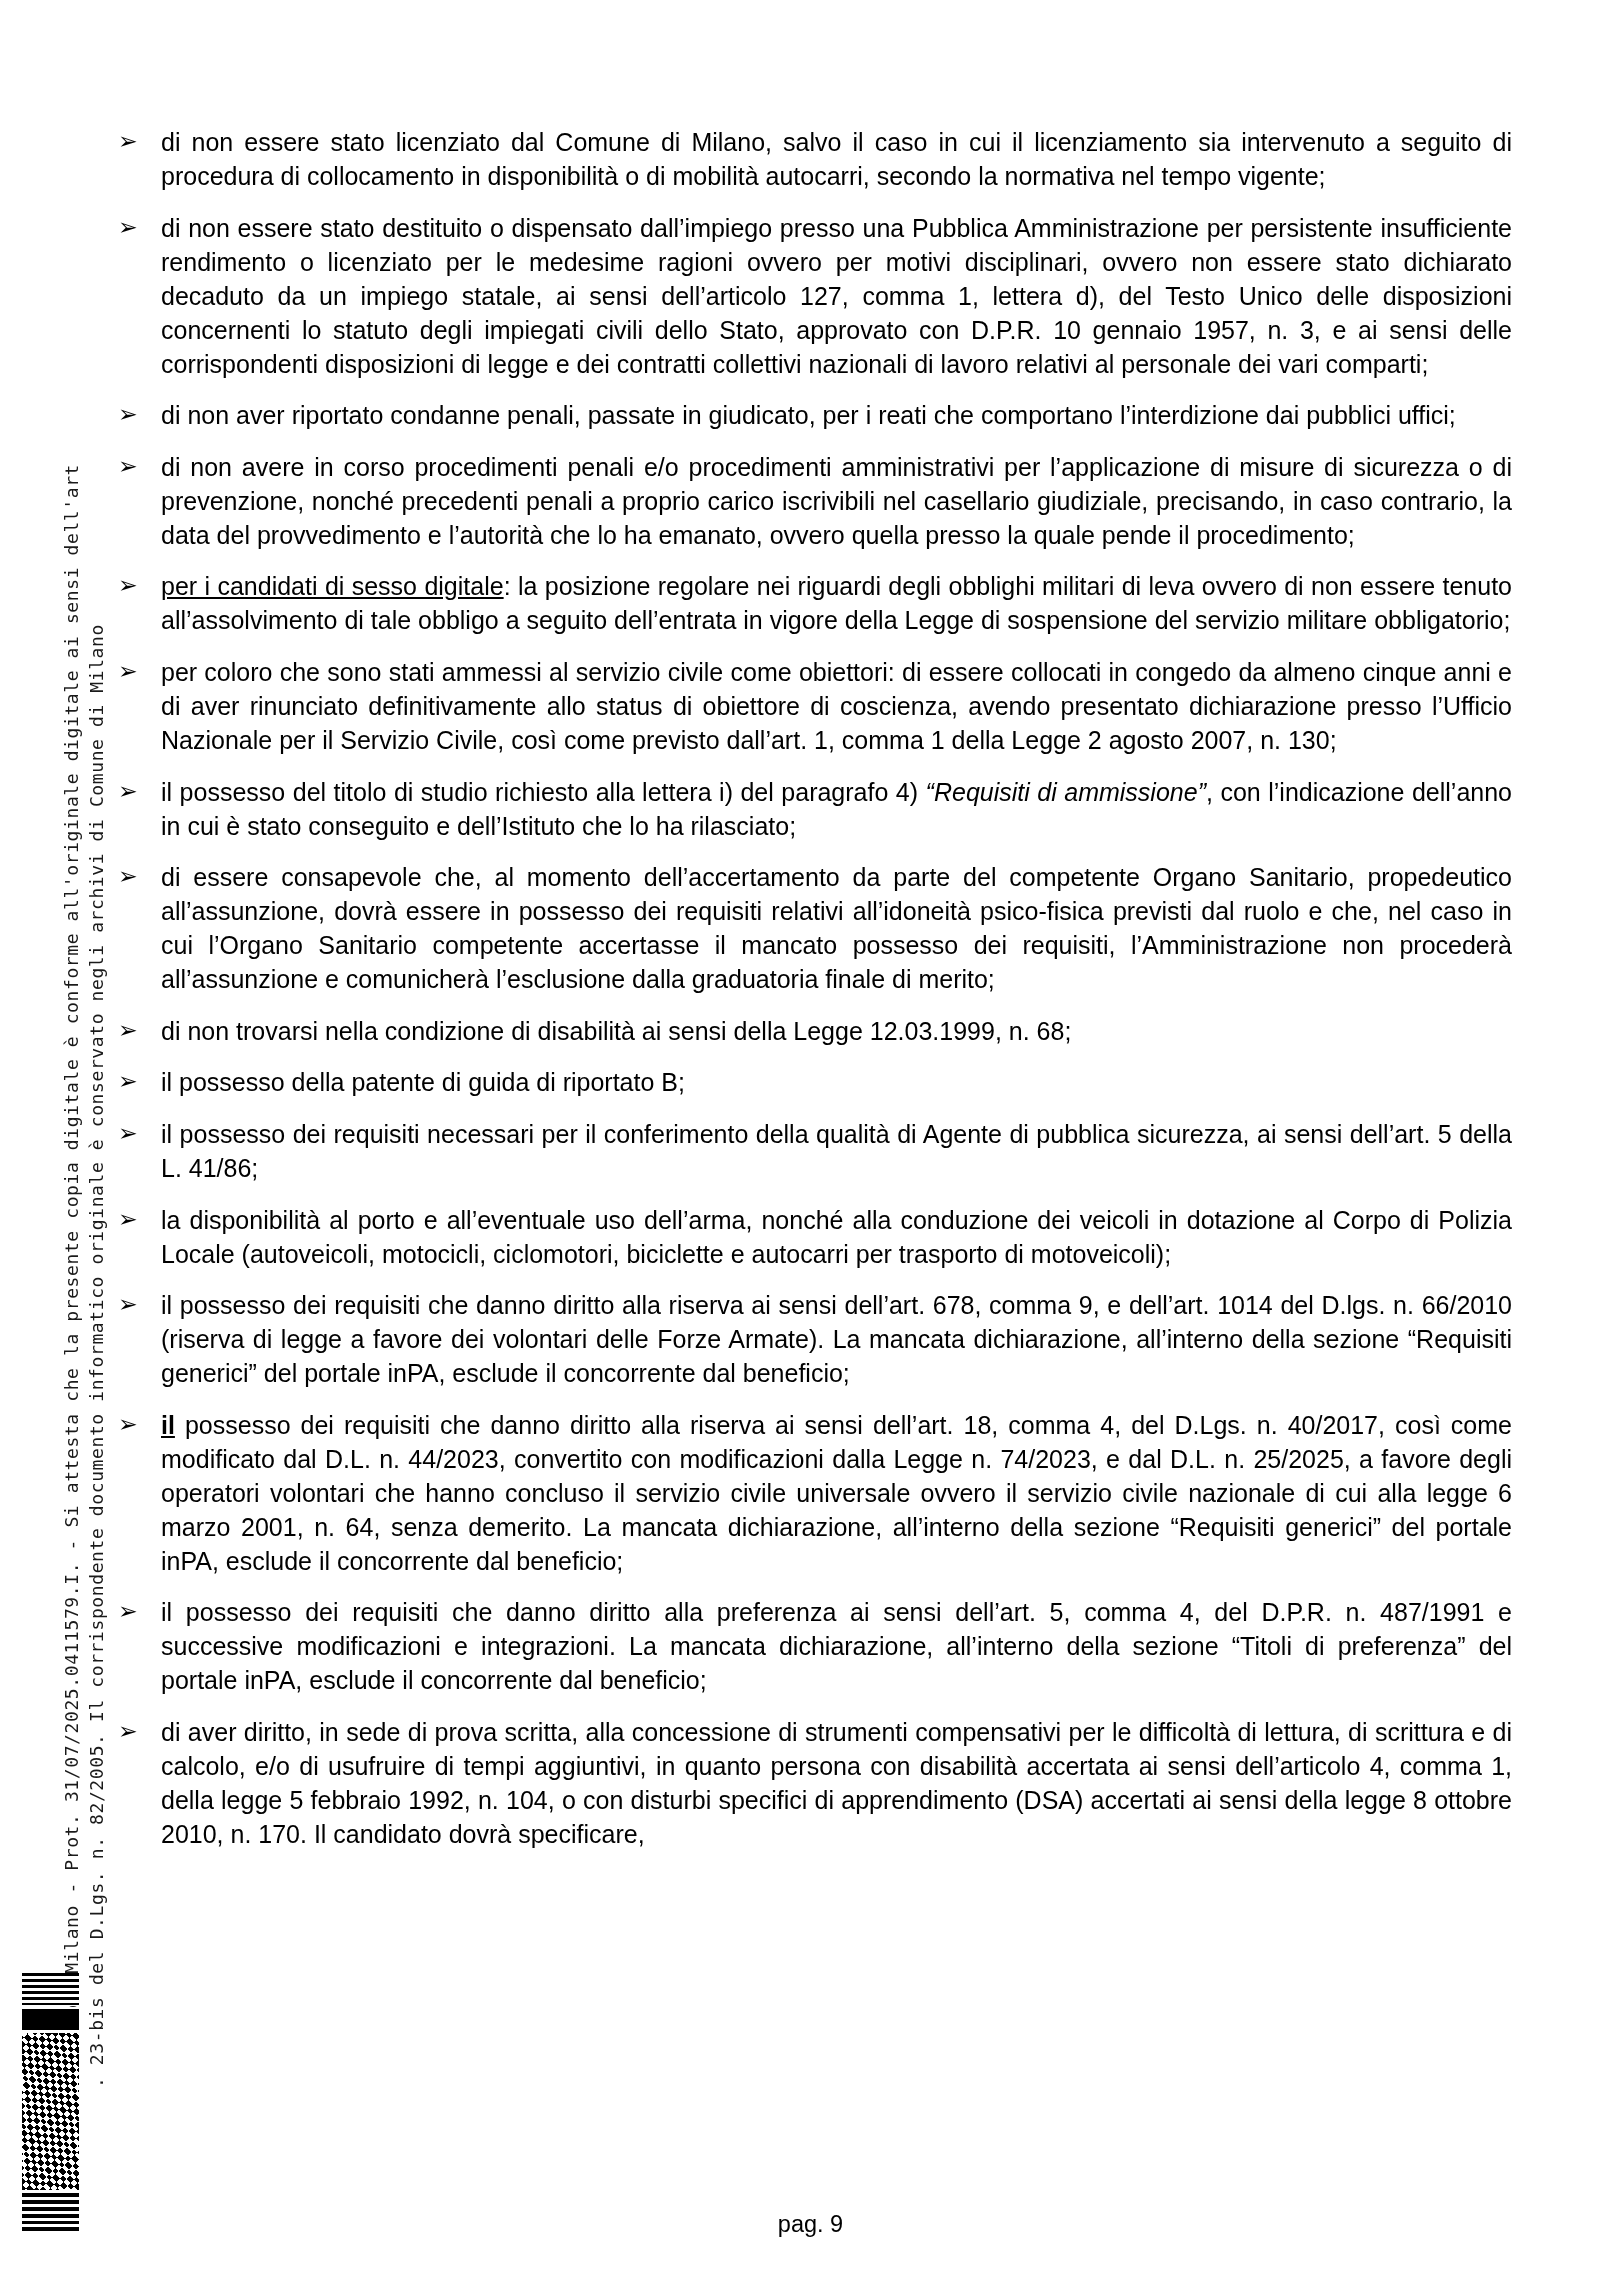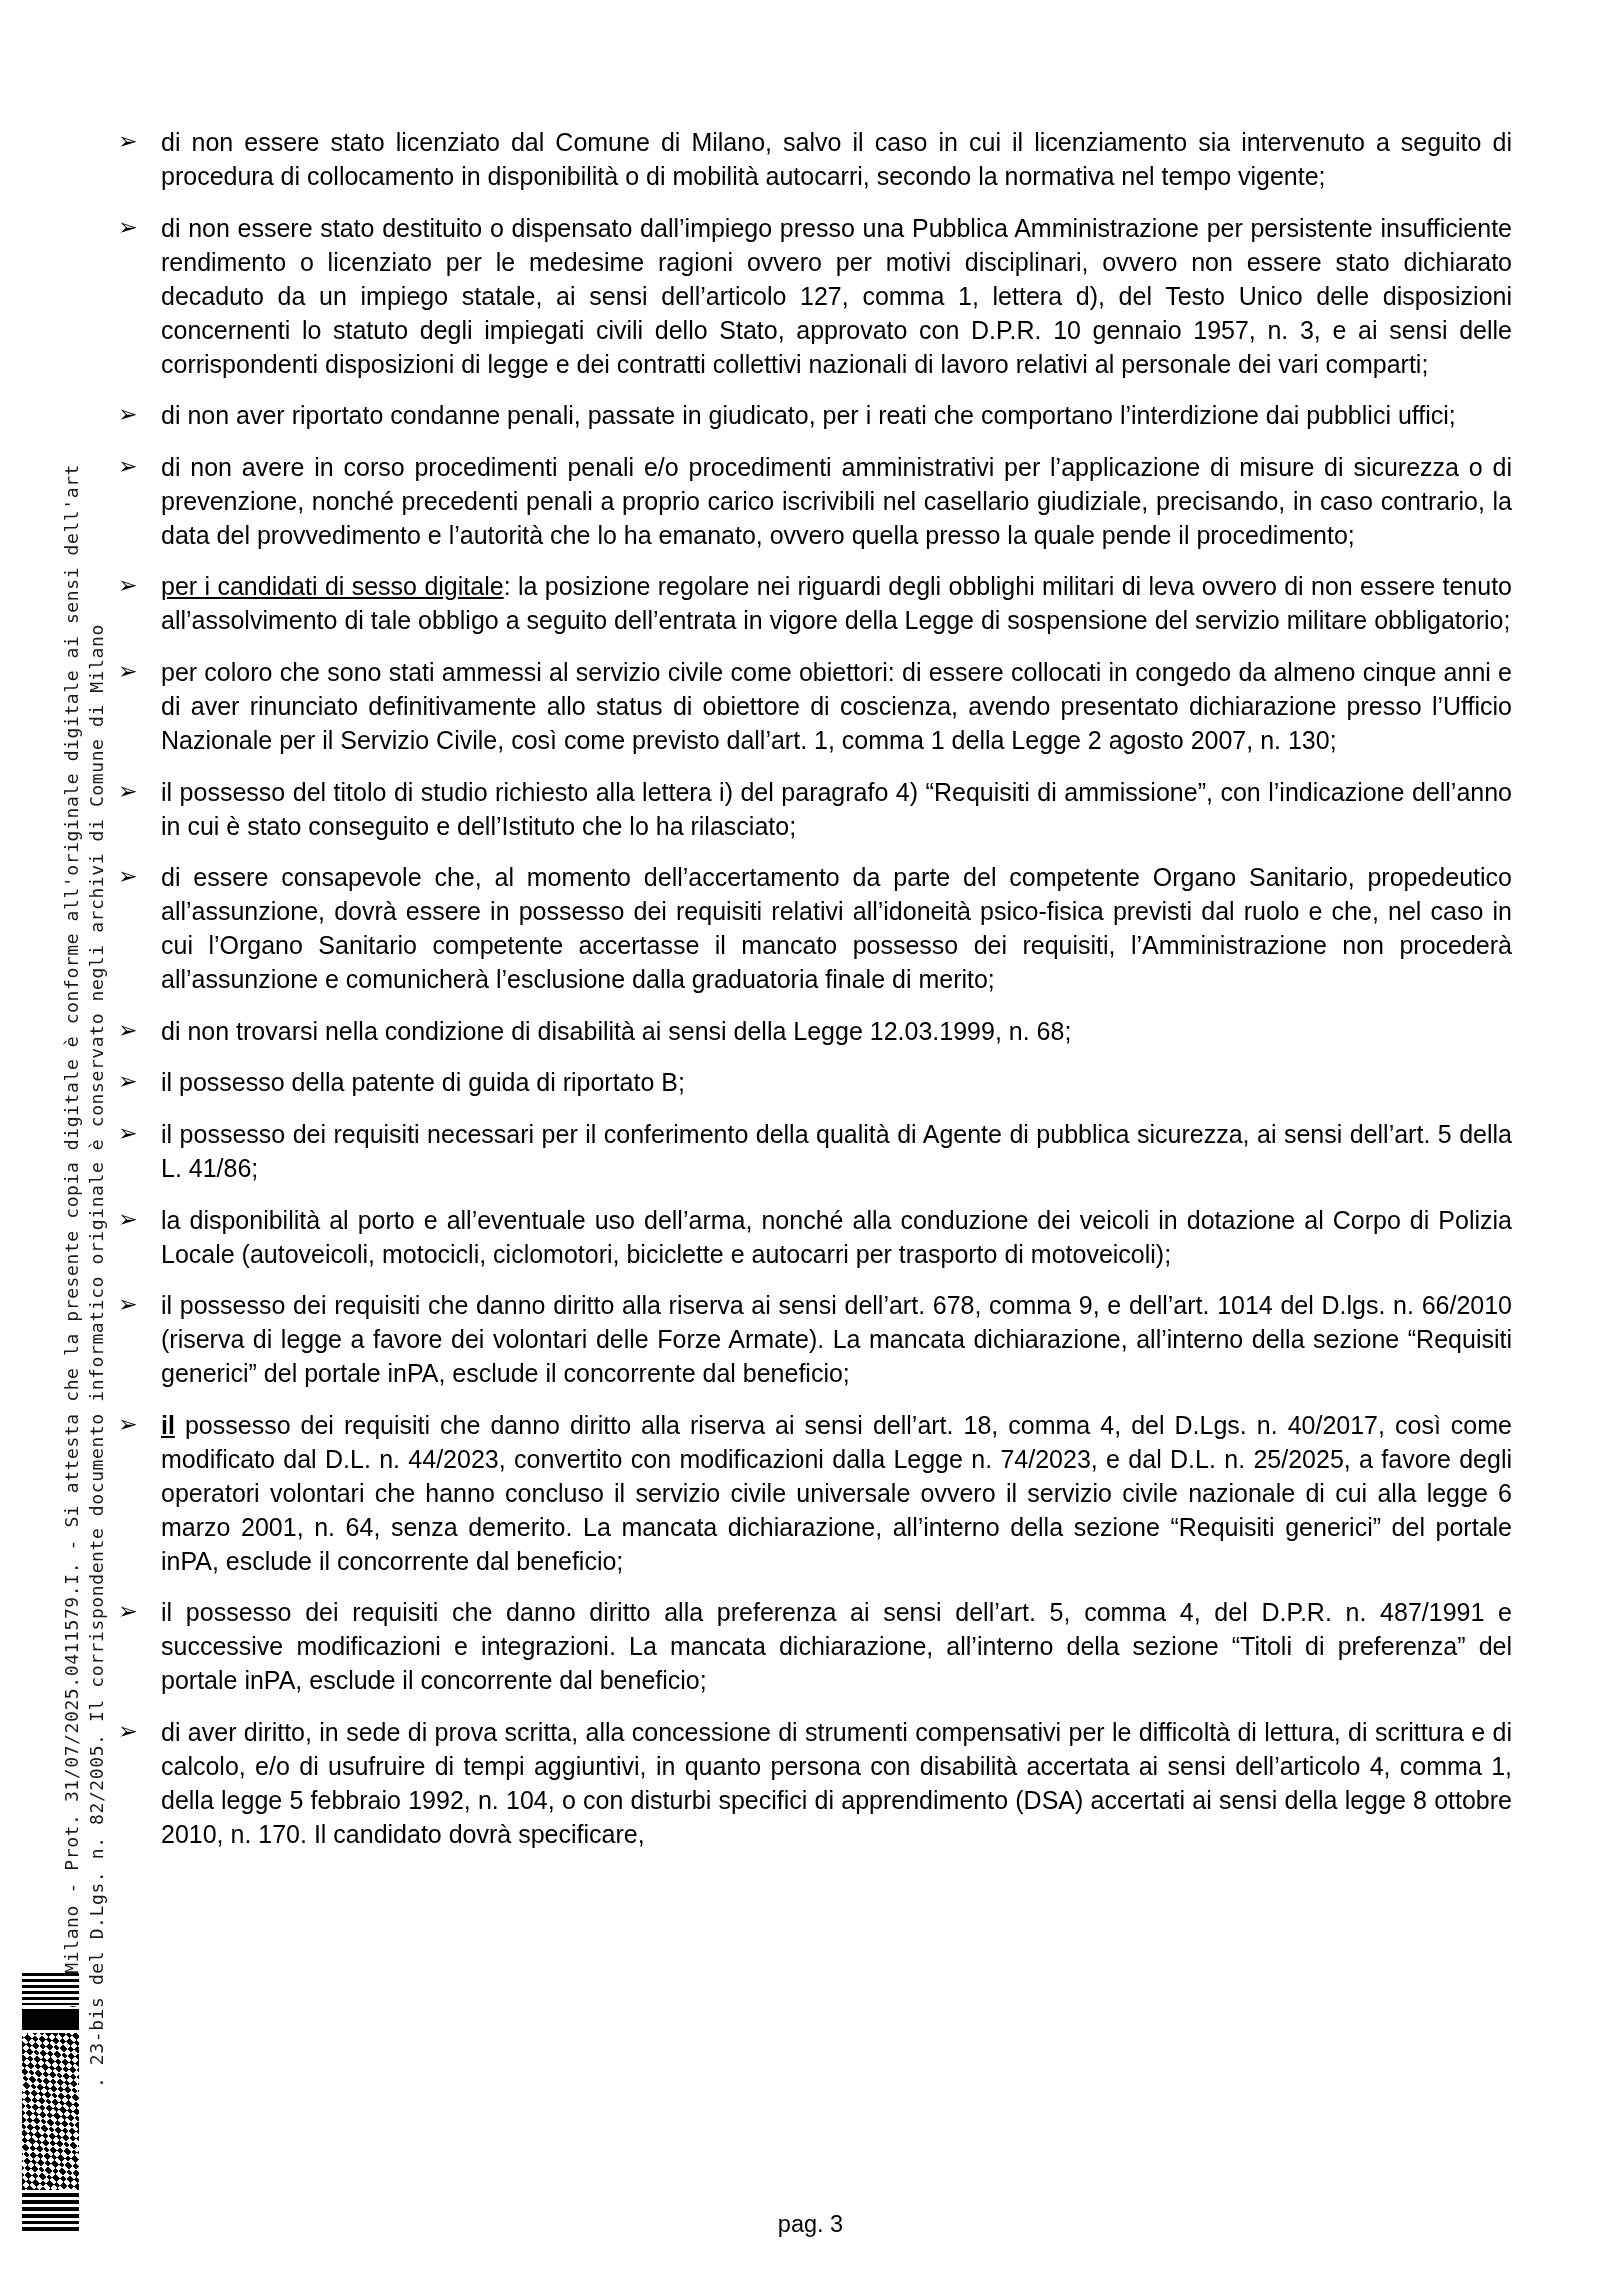--- a/index.html
+++ b/index.html
@@ -124,21 +124,21 @@
     left: 2px;
     top: 1px;
     font-size: 23.5px;
     line-height: 1.36;
     font-family: "DejaVu Sans", sans-serif;
   }
   .bullet-text {
     display: block;
   }
   .u { text-decoration: underline; }
-  .i { }
+  .i { font-style: italic; }
   .b { font-weight: bold; text-decoration: underline; }
 
   
   .footer {
     position: absolute;
     left: 0;
     right: 0;
     bottom: 55px;
     text-align: center;
     font-size: 23.5px;
@@ -241,16 +241,16 @@
       </li>
 
       <li class="bullet-item">
         <span class="bullet-marker">➢</span>
         <span class="bullet-text">di aver diritto, in sede di prova scritta, alla concessione di strumenti compensativi per le difficoltà di lettura, di scrittura e di calcolo, e/o di usufruire di tempi aggiuntivi, in quanto persona con disabilità accertata ai sensi dell’articolo 4, comma 1, della legge 5 febbraio 1992, n. 104, o con disturbi specifici di apprendimento (DSA) accertati ai sensi della legge 8 ottobre 2010, n. 170. Il candidato dovrà specificare,</span>
       </li>
 
     </ul>
   </div>
 
-  <div class="footer">pag. 3</div>
+  <div class="footer">pag. 9</div>
 
 </div>
 
 
 </body></html>

